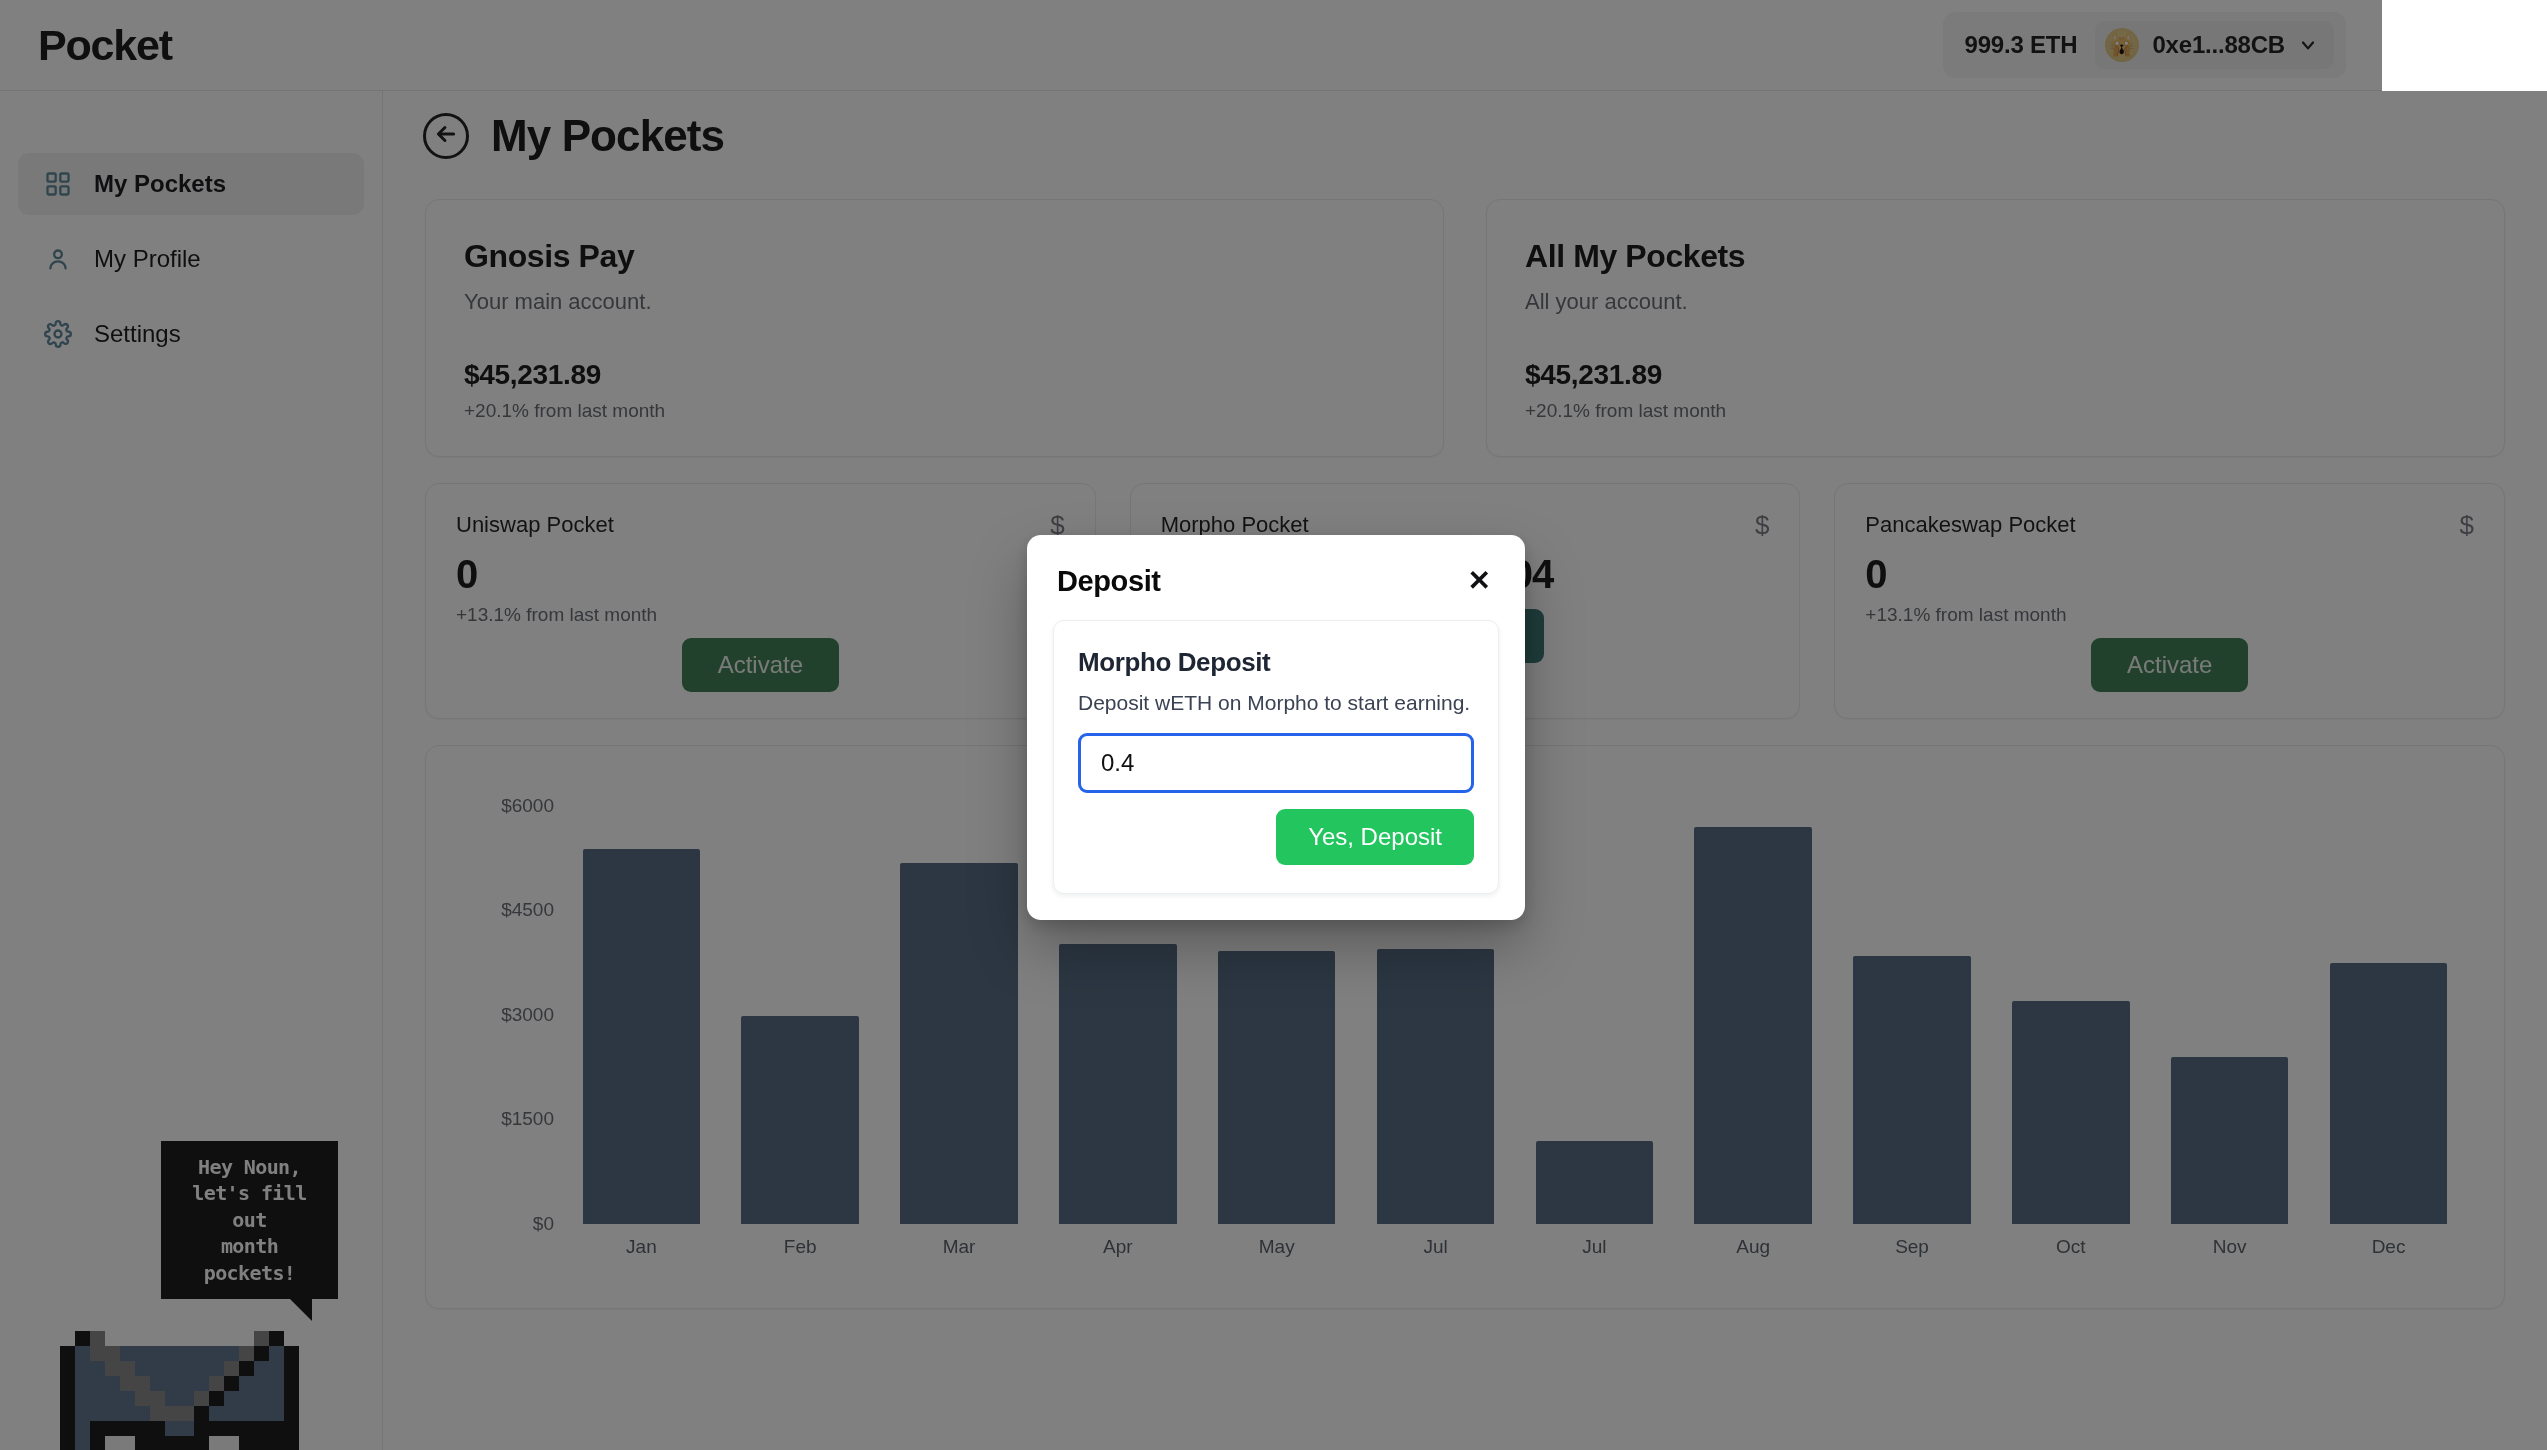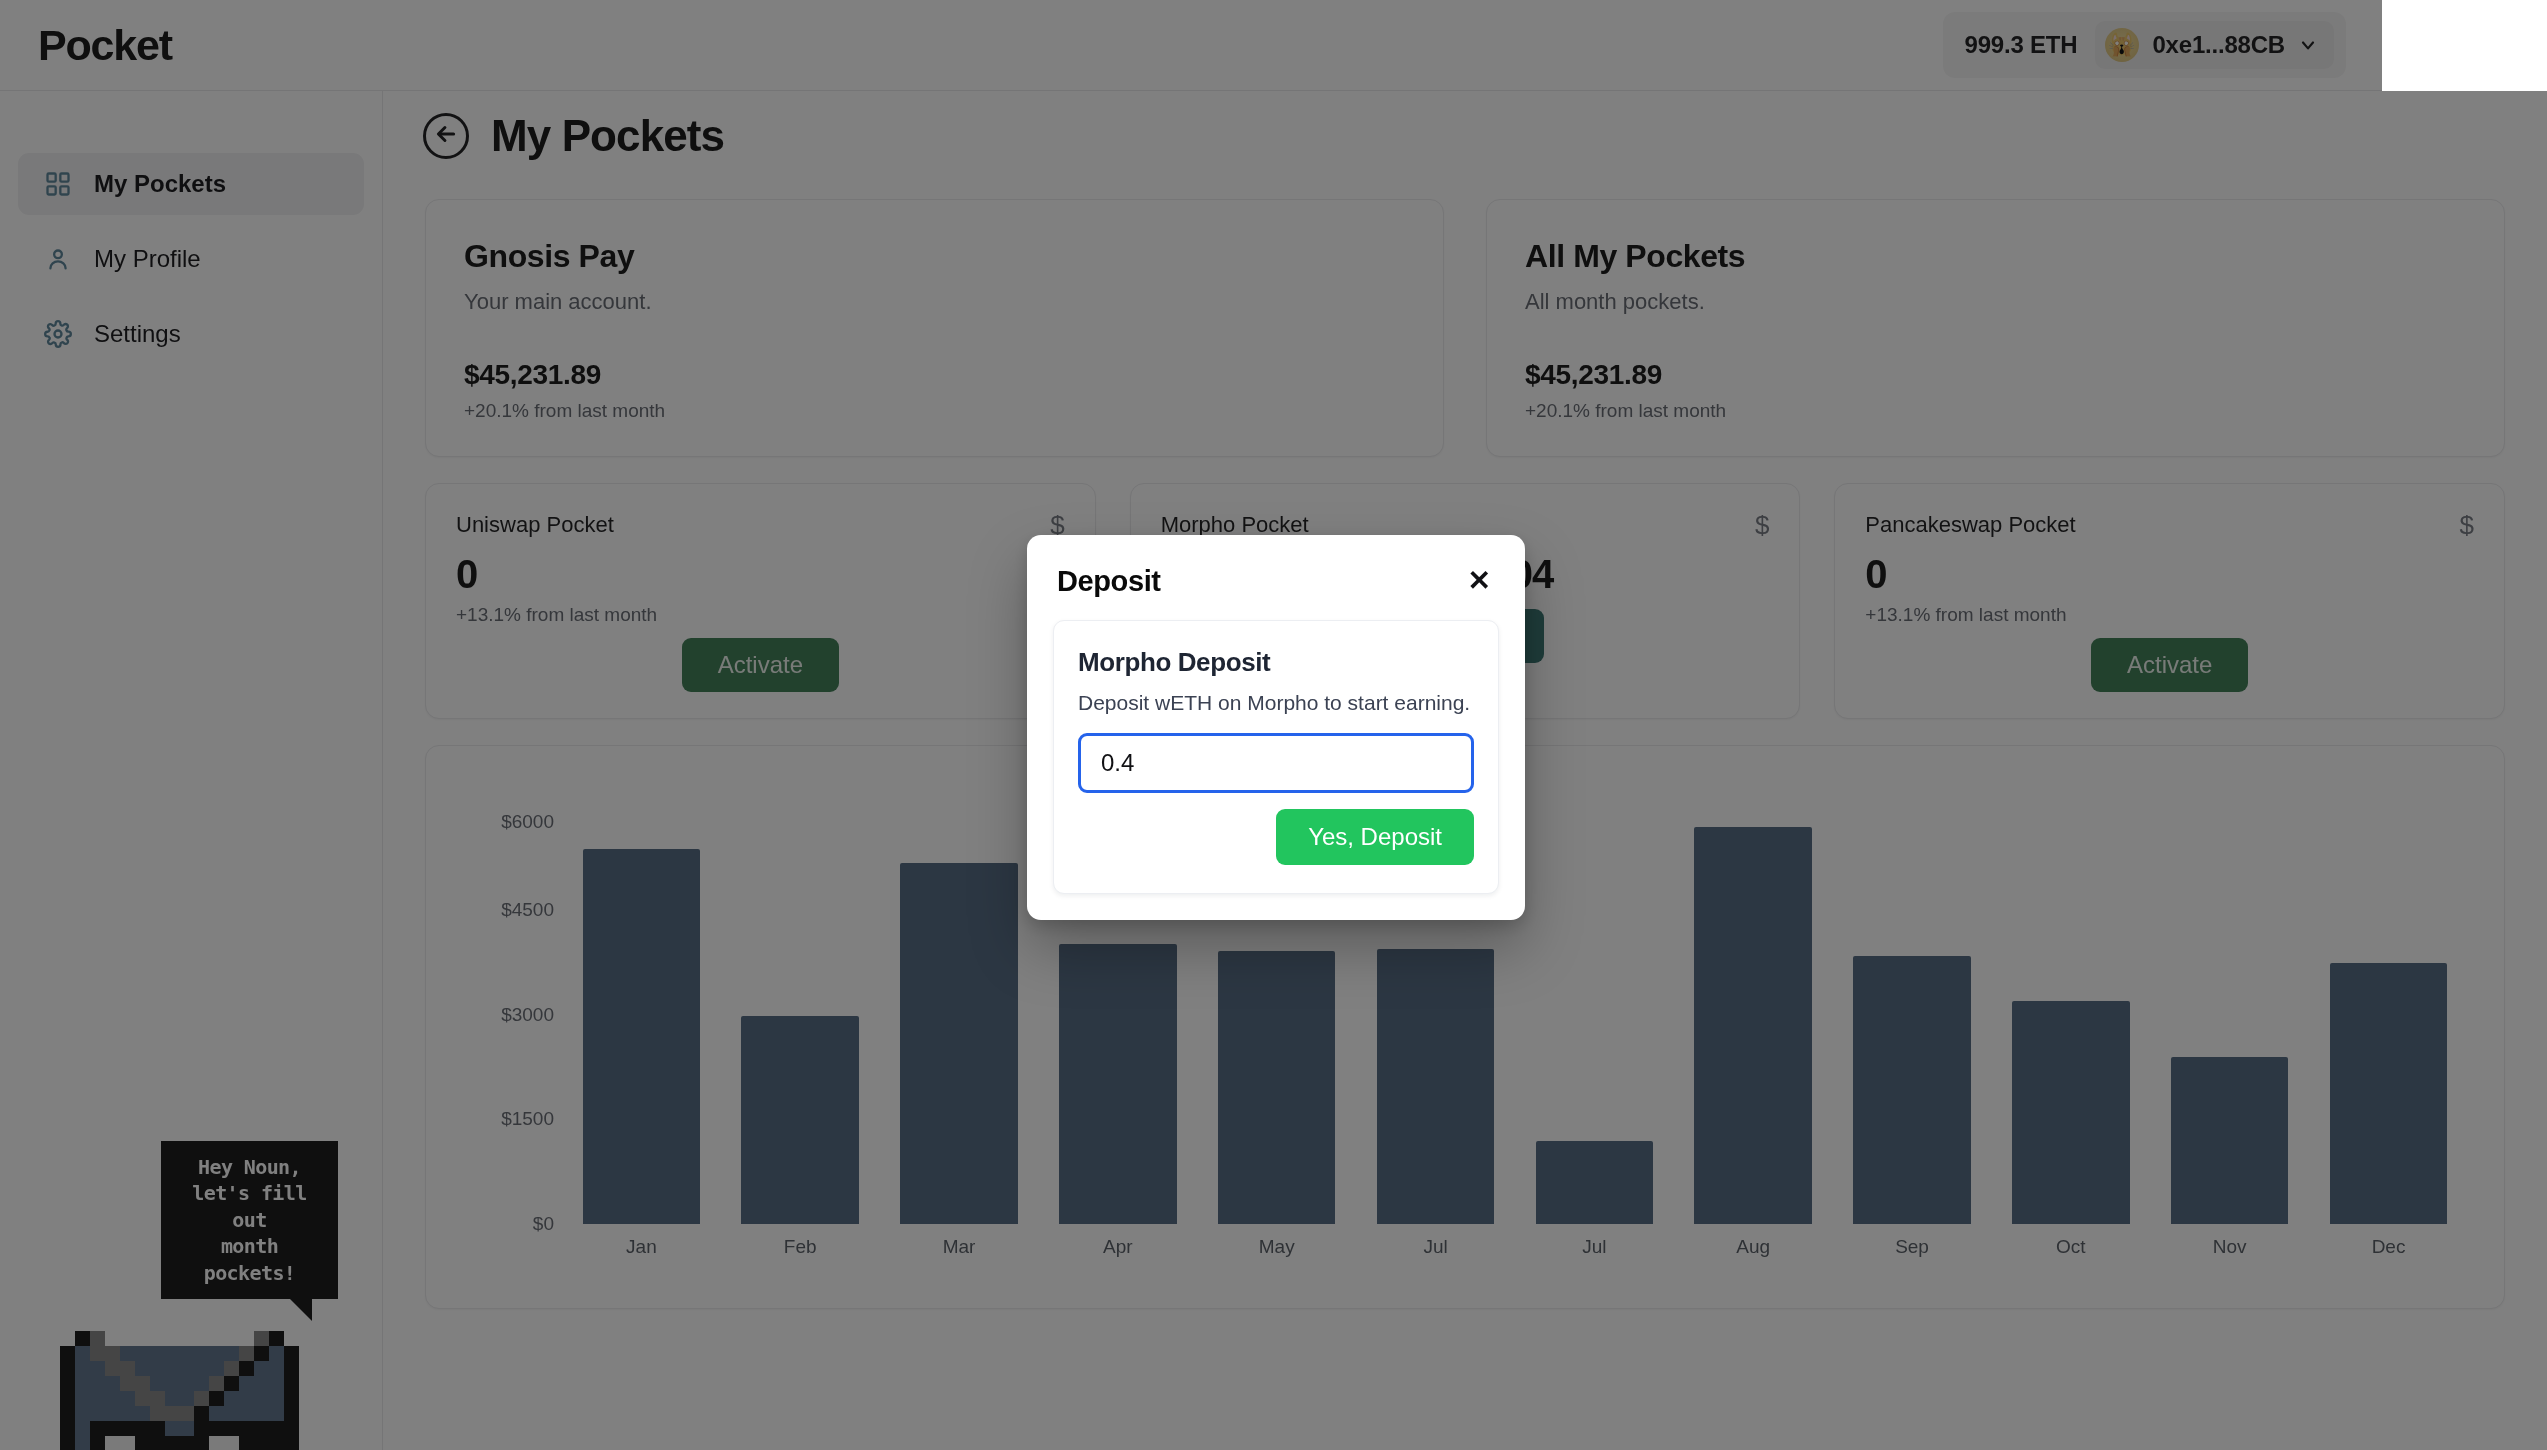--- a/index.html
+++ b/index.html
@@ -267,21 +267,21 @@
 
         <div class="row-top">
           <div class="card big-card">
             <h3>Gnosis Pay</h3>
             <div class="sub">Your main account.</div>
             <div class="amt">$45,231.89</div>
             <div class="delta">+20.1% from last month</div>
           </div>
           <div class="card big-card">
             <h3>All My Pockets</h3>
-            <div class="sub">All month pockets.</div>
+            <div class="sub">All your account.</div>
             <div class="amt">$45,231.89</div>
             <div class="delta">+20.1% from last month</div>
           </div>
         </div>
 
         <div class="row-pockets">
           <div class="card pocket">
             <div class="pocket-head">
               <span class="pocket-name">Uniswap Pocket</span>
               <span class="dollar-icon">$</span>
@@ -314,21 +314,21 @@
             <div class="pocket-delta">+13.1% from last month</div>
             <div class="pocket-btn-wrap">
               <button class="btn-activate">Activate</button>
             </div>
           </div>
         </div>
 
         <div class="card chart-card">
           <div class="chart-body">
             <div class="y-axis" id="y-axis">
-                <div class="y-tick" style="top: 16px; text-align: right;">$6000</div>
+                <div class="y-tick" style="top: 0px; text-align: right;">$6000</div>
                 <div class="y-tick" style="top: 104px;">$4500</div>
                 <div class="y-tick" style="top: 209px;">$3000</div>
                 <div class="y-tick" style="top: 313px;">$1500</div>
                 <div class="y-tick" style="top: 418px;">$0</div>
               </div>
             <div class="plot" id="plot">
                 <div class="bar-col">
                   <div class="bar" style="height: 375px; background: rgb(60, 98, 140);"></div>
                 </div>
                 <div class="bar-col">

